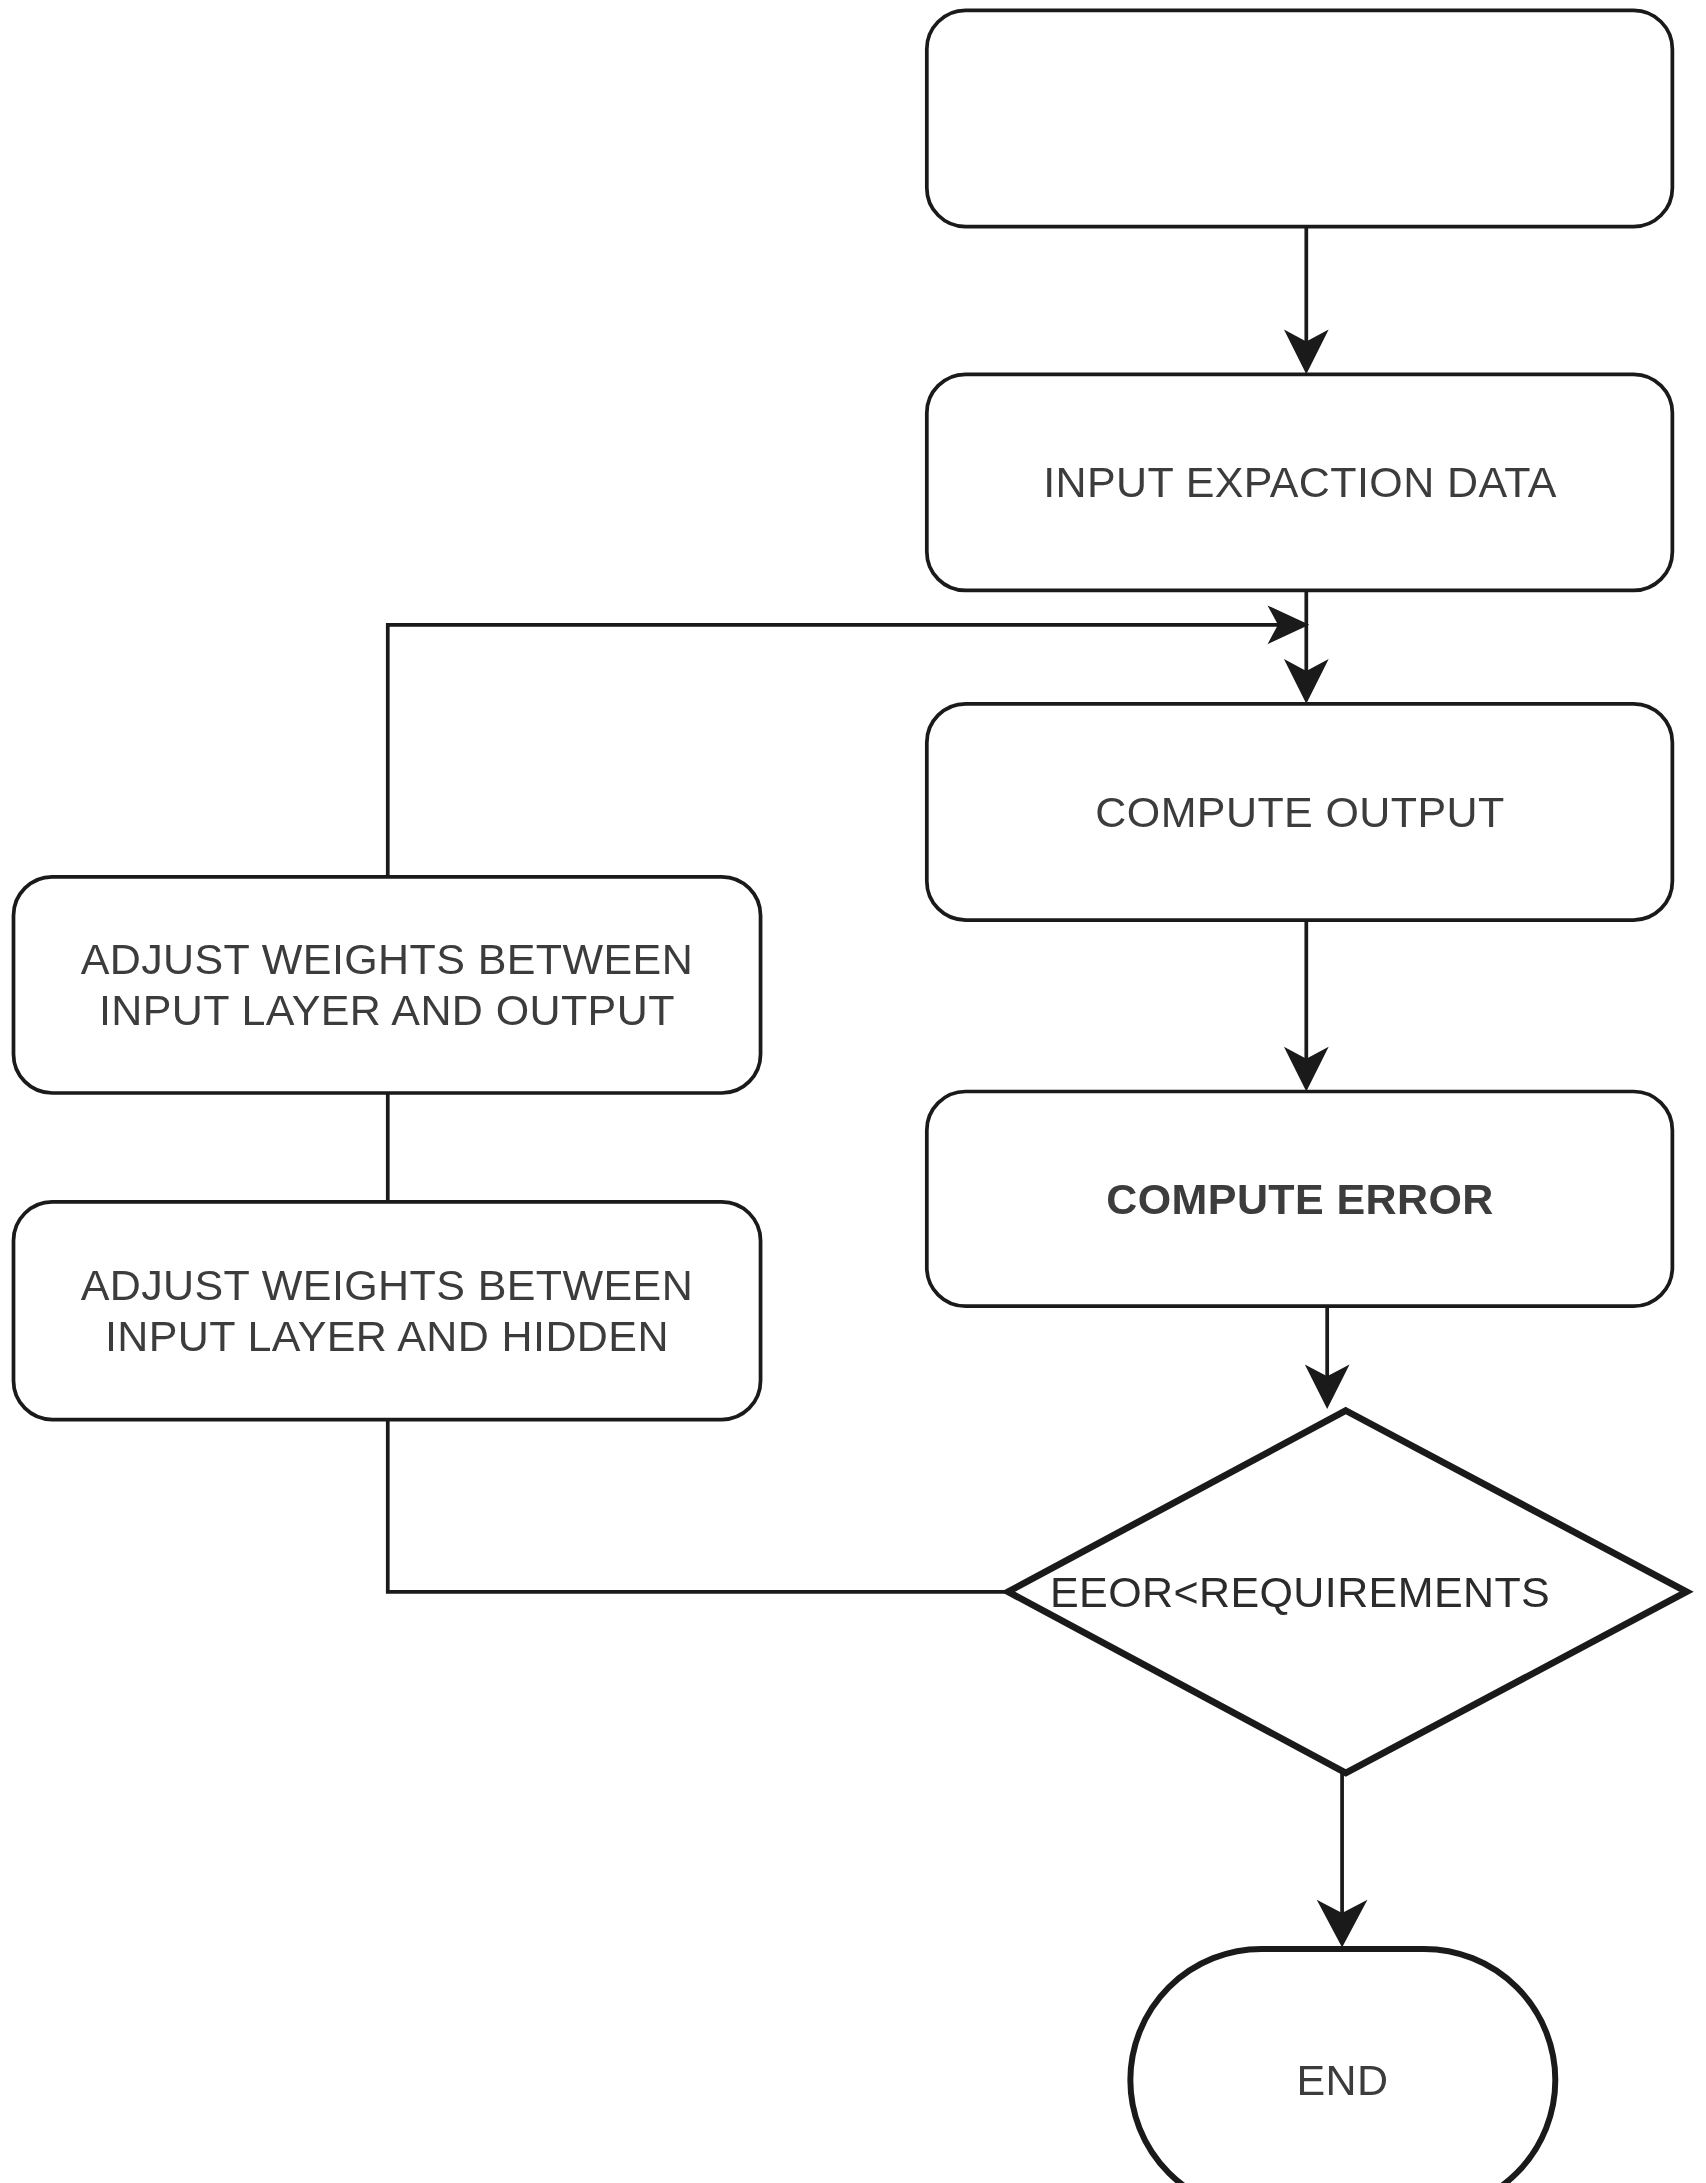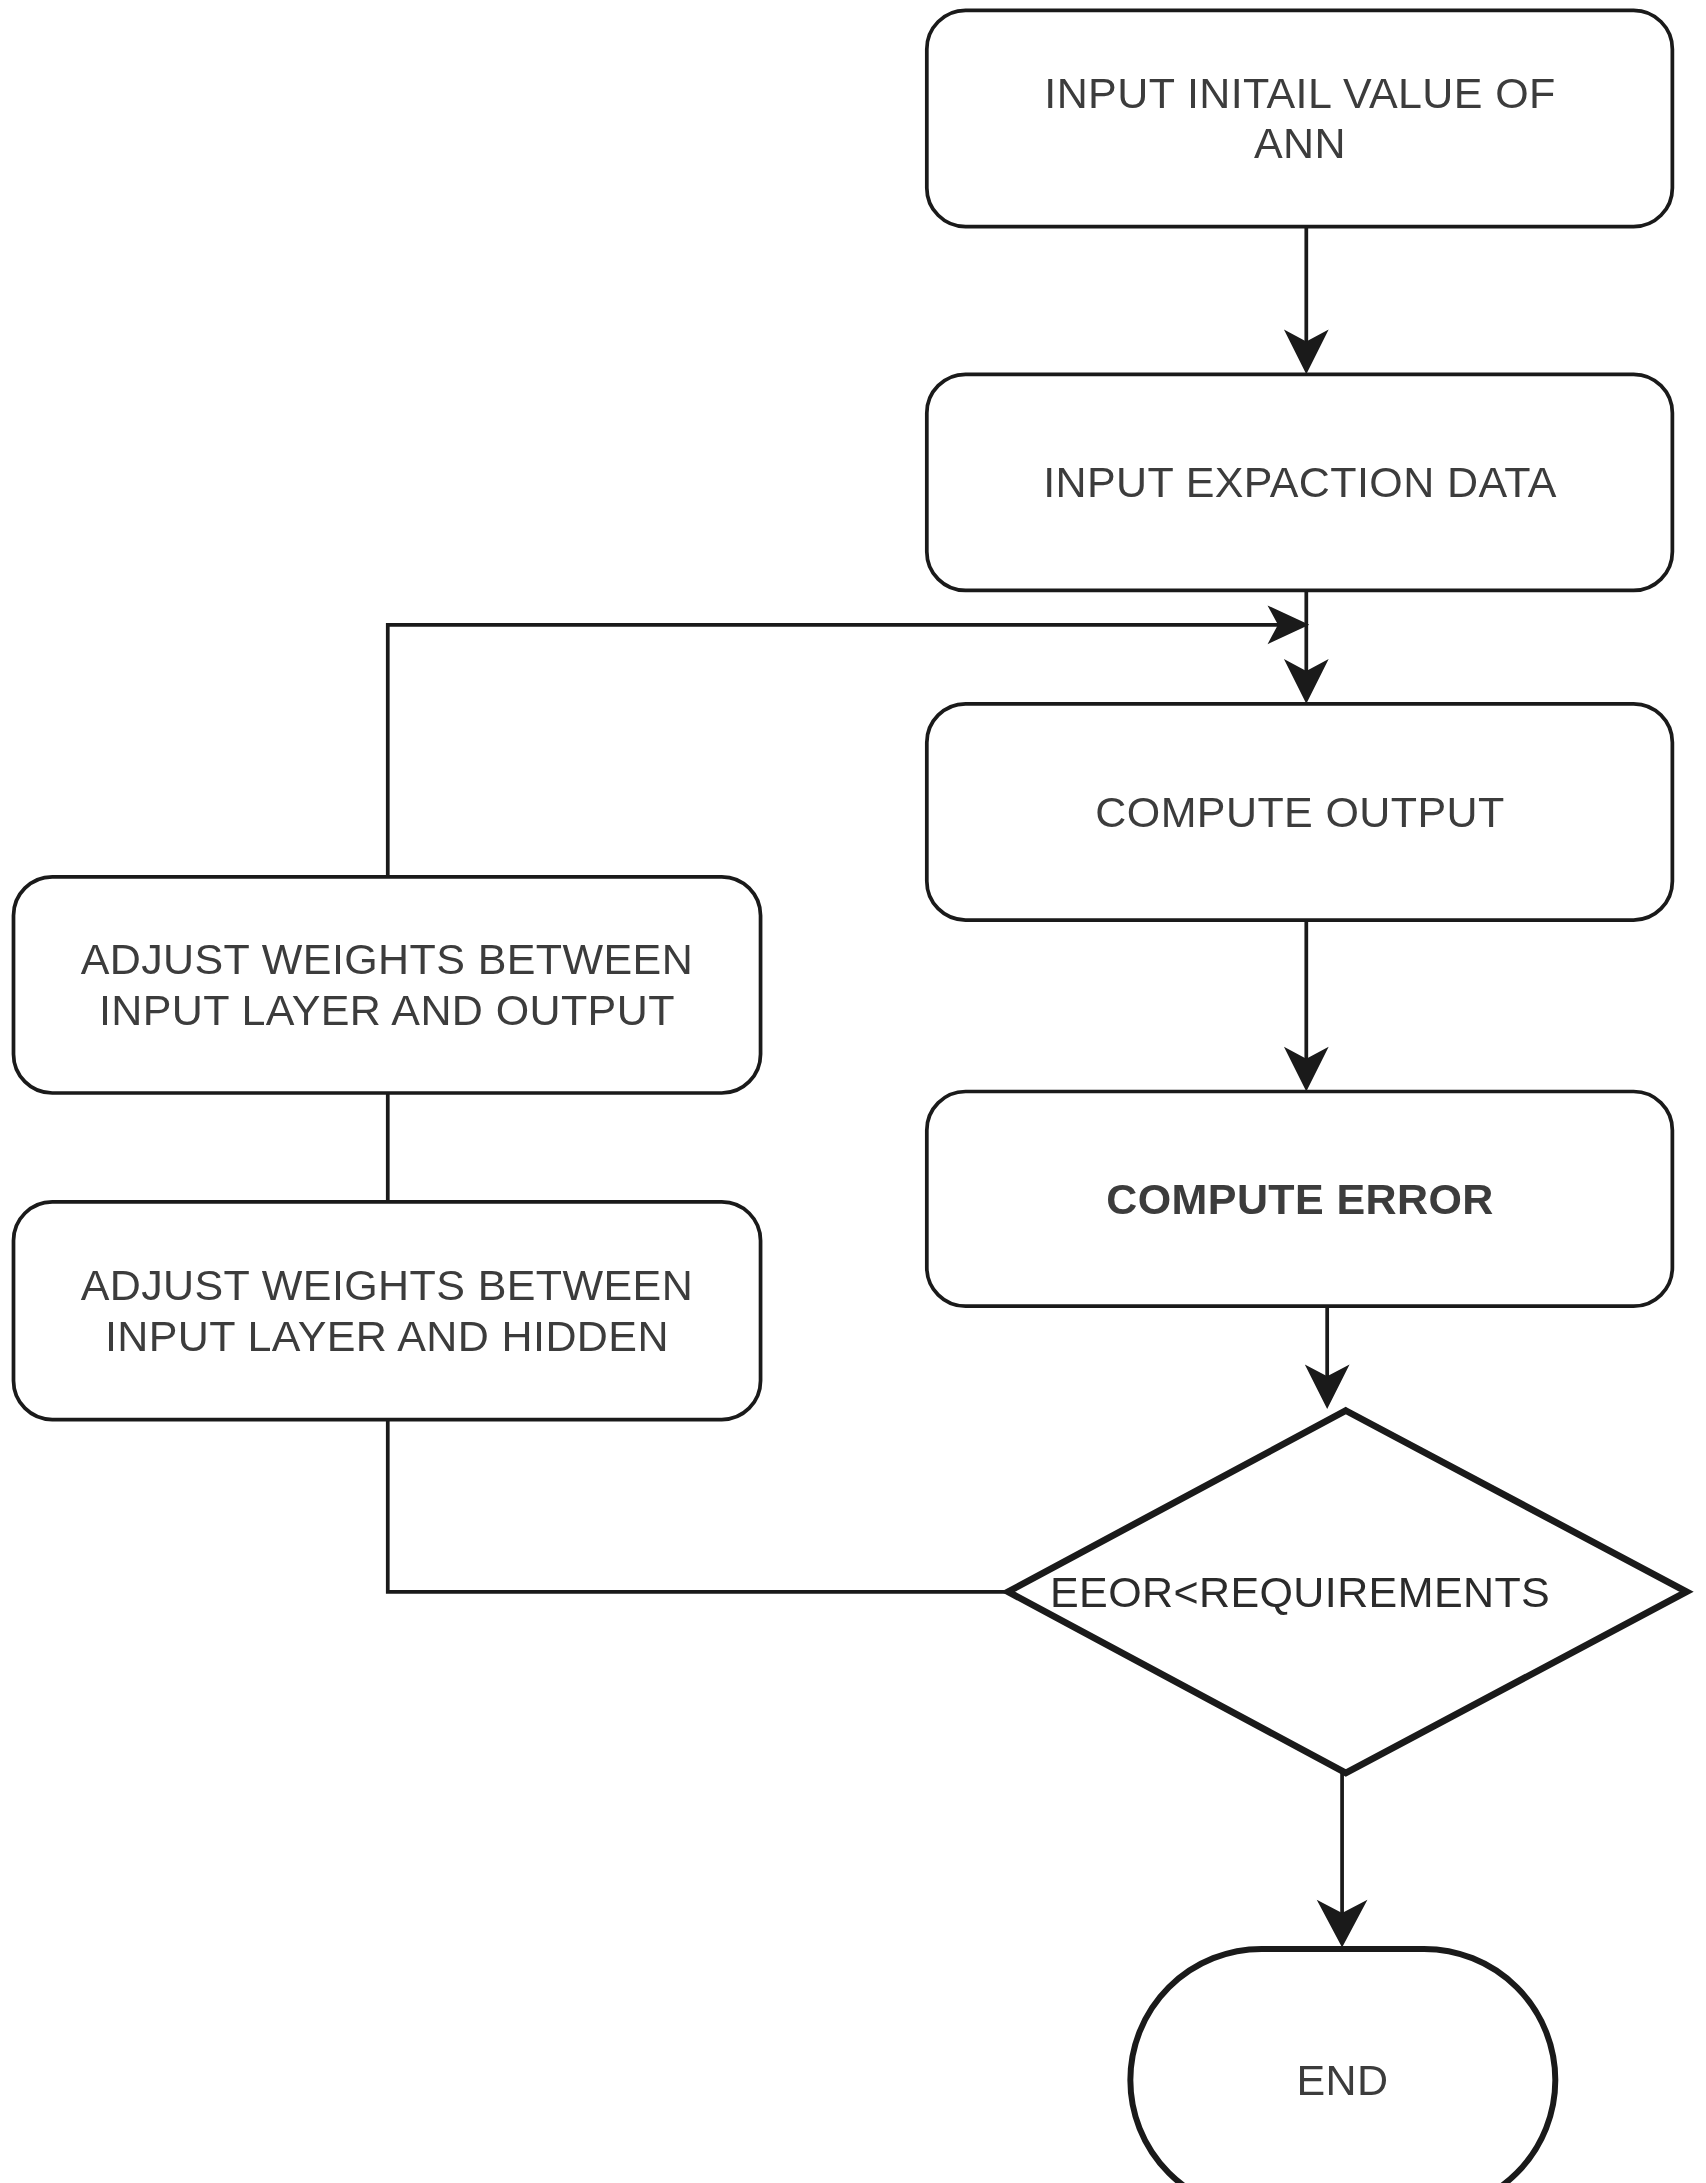--- a/index.html
+++ b/index.html
@@ -121,22 +121,20 @@
 
     <rect class="node-shape proc-shape" x="18" y="1176" width="1002" height="290" rx="52" ry="52"></rect>
 
     <rect class="node-shape proc-shape" x="18" y="1612" width="1002" height="292" rx="52" ry="52"></rect>
 
     <polygon class="node-shape decision-shape" points="1805,1892 2262,2135 1805,2378 1352,2135"></polygon>
 
     <rect class="node-shape terminator-shape" x="1516" y="2614" width="570" height="352" rx="176" ry="176"></rect>
   </svg>
 
-  <div class="node-label" style="left:927px; top:10.4px; width:746px; height:216px;">INPUT INITAIL VALUE OF
-ANN</div>
 
   <div class="node-label" style="left:927px; top:374px; width:746px; height:216px;">INPUT EXPACTION DATA</div>
 
   <div class="node-label" style="left:927px; top:704px; width:746px; height:216px;">COMPUTE OUTPUT</div>
 
   <div class="node-label" style="left:927px; top:1092px; width:746px; height:215px;font-weight:bold;">COMPUTE  ERROR</div>
 
   <div class="node-label" style="left:13.4px; top:877px; width:747px; height:216px;">ADJUST WEIGHTS BETWEEN
 INPUT LAYER AND OUTPUT</div>
 

